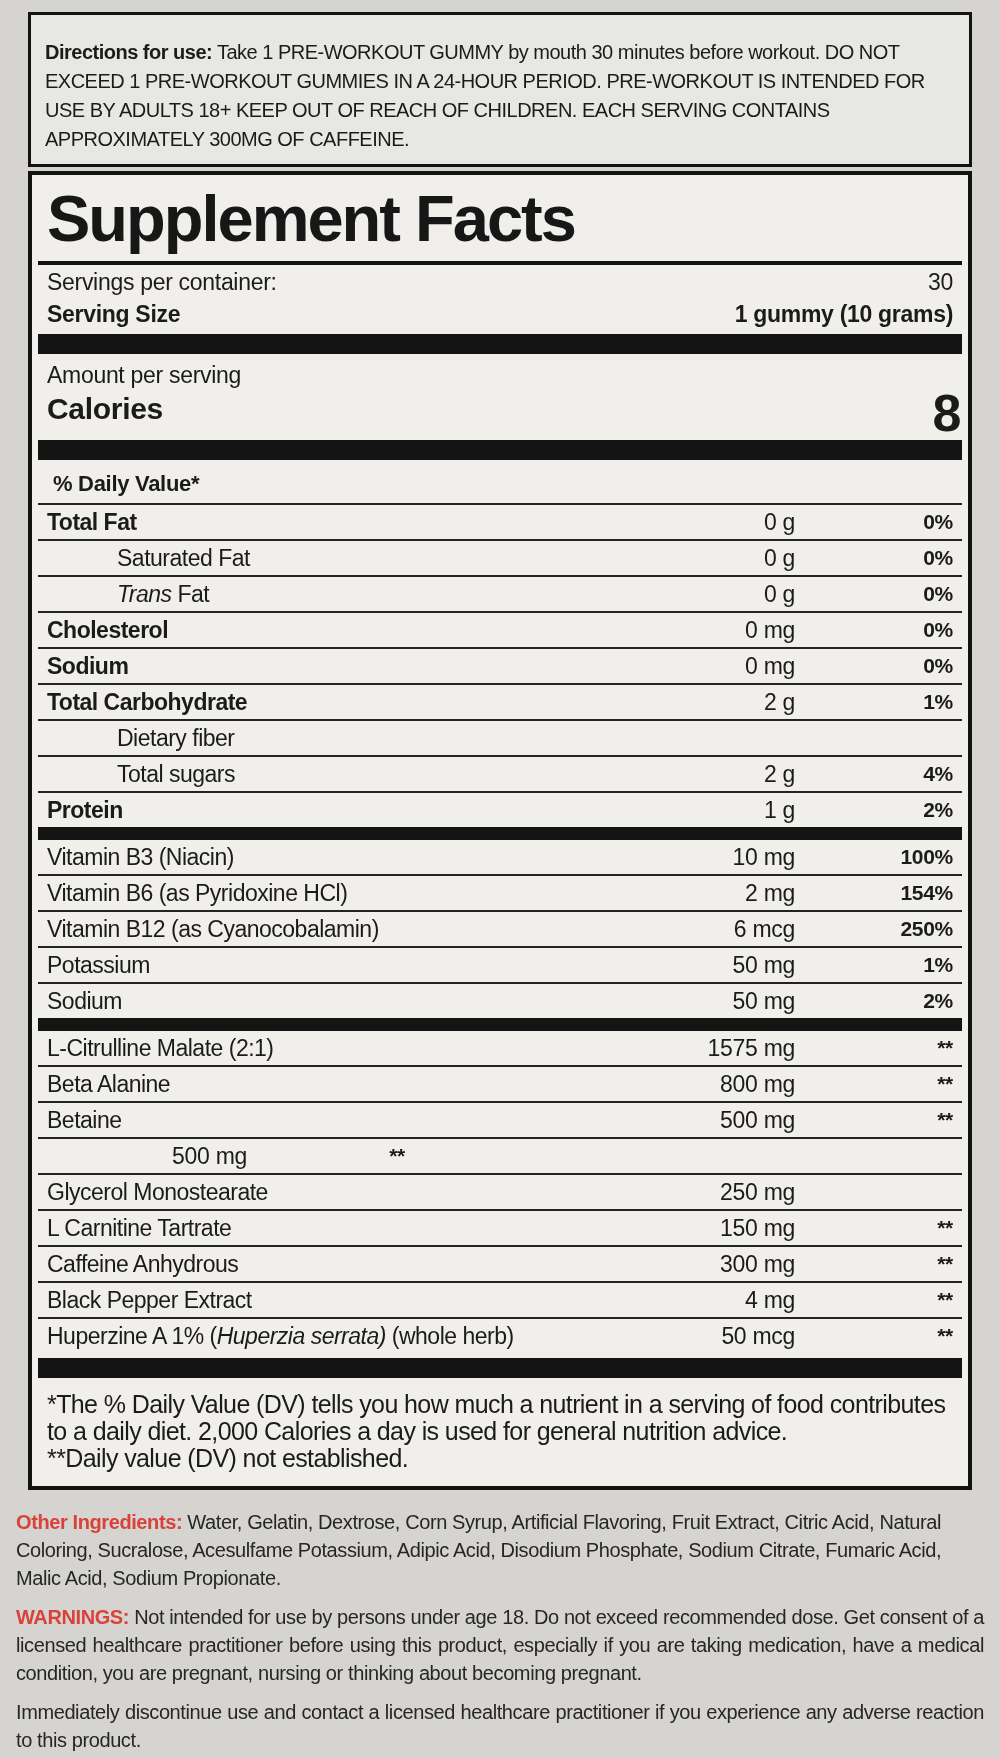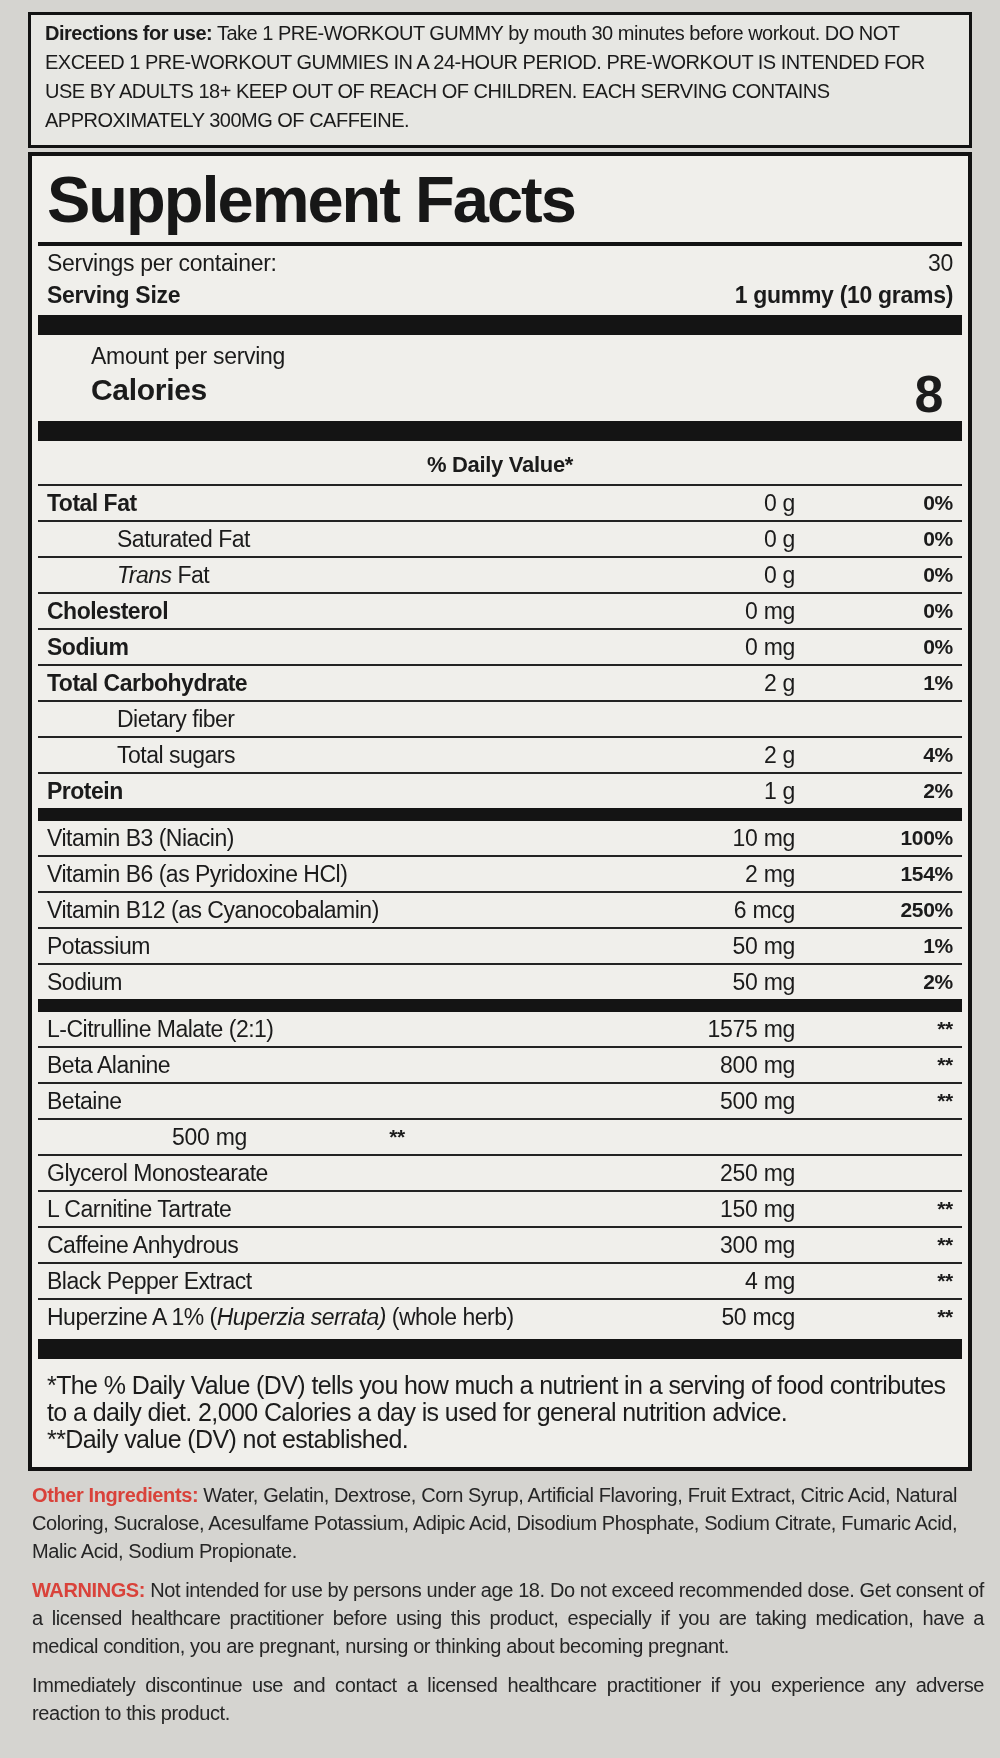--- a/index.html
+++ b/index.html
@@ -9,60 +9,60 @@
   *{margin:0;padding:0;box-sizing:border-box;}
   html,body{width:1000px;}
   body{
     width:1000px;height:1758px;background:var(--bg);
     font-family:"Liberation Sans","DejaVu Sans",sans-serif;
     color:var(--ink);overflow:hidden;letter-spacing:-0.3px;
   }
   
   .directions-box{
     margin:12px 28px 4px 28px;border:3px solid #121212;background:#e7e7e3;
-    padding:4px 14px 10px 14px;font-size:20px;line-height:29px;letter-spacing:-0.5px;
+    padding:23px 14px 10px 14px;font-size:20px;line-height:29px;letter-spacing:-0.5px;
   }
   
   .panel{
     margin:0 28px;border:4px solid #121212;background:var(--panel);
     padding:4px 0 0 0;
   }
   .panel h1{
     font-size:65px;line-height:72px;font-weight:bold;letter-spacing:-2px;
     padding:4px 15px 6px 15px;color:#171717;
   }
   .rule{height:4px;background:#121212;margin:0 6px;}
   .srow{display:flex;justify-content:space-between;font-size:23px;line-height:30px;padding:2px 15px 0 15px;}
   .srow.bold{font-weight:bold;}
   .bar{background:#141414;margin:5px 6px;}
   .bar.big{height:20px;}
   .bar.mid{height:13px;margin:0 6px;}
-  .cal-block{padding:2px 25px 0 15px;margin-left:44px;}
+  .cal-block{padding:2px 7px 0 15px;}
   .cal-top{font-size:23px;line-height:28px;}
   .cal-line{display:flex;justify-content:space-between;margin-top:2px;}
   .cal-label{font-size:30px;font-weight:bold;line-height:36px;}
   .cal-value{font-size:52px;font-weight:bold;line-height:44px;}
   .dv-header{
-    text-align:center;font-weight:bold;font-size:22px;line-height:30px;
+    text-align:left;font-weight:bold;font-size:22px;line-height:30px;
     padding:4px 15px 4px 15px;border-bottom:2px solid #232323;margin:0 6px;
   }
   .rows{margin:0 6px;}
   .nrow{
     display:flex;align-items:flex-start;border-bottom:2px solid #232323;
     padding:3px 9px 3px 9px;font-size:23px;line-height:28px;
   }
   .nrow:last-child{border-bottom:none;}
   .nrow.bold .nlabel{font-weight:bold;}
   .nrow.indent .nlabel{padding-left:70px;}
   .nlabel{flex:1;white-space:nowrap;letter-spacing:-0.5px;}
   .namt{width:200px;text-align:right;white-space:nowrap;}
   .ndv{width:158px;text-align:right;font-weight:bold;font-size:21px;white-space:nowrap;}
   .footnotes{padding:8px 15px 14px 15px;font-size:25px;line-height:27px;letter-spacing:-0.6px;}
   
-  .below{padding:10px 16px 0 16px;color:#262626;margin-left:16px;}
+  .below{padding:18px 16px 0 16px;color:#262626;}
   .para{font-size:20px;line-height:28px;margin-bottom:11px;letter-spacing:-0.4px;}
   .para.just{text-align:justify;}
   .red{color:var(--red);font-weight:bold;}
 </style>
 </head>
 <body>
 
 <div class="directions-box">
   <p><b>Directions for use:</b> <span>Take 1 PRE-WORKOUT GUMMY by mouth 30 minutes before workout. DO NOT EXCEED 1 PRE-WORKOUT GUMMIES IN A 24-HOUR PERIOD. PRE-WORKOUT IS INTENDED FOR USE BY ADULTS 18+ KEEP OUT OF REACH OF CHILDREN. EACH SERVING CONTAINS APPROXIMATELY 300MG OF CAFFEINE.</span></p>
 </div>

